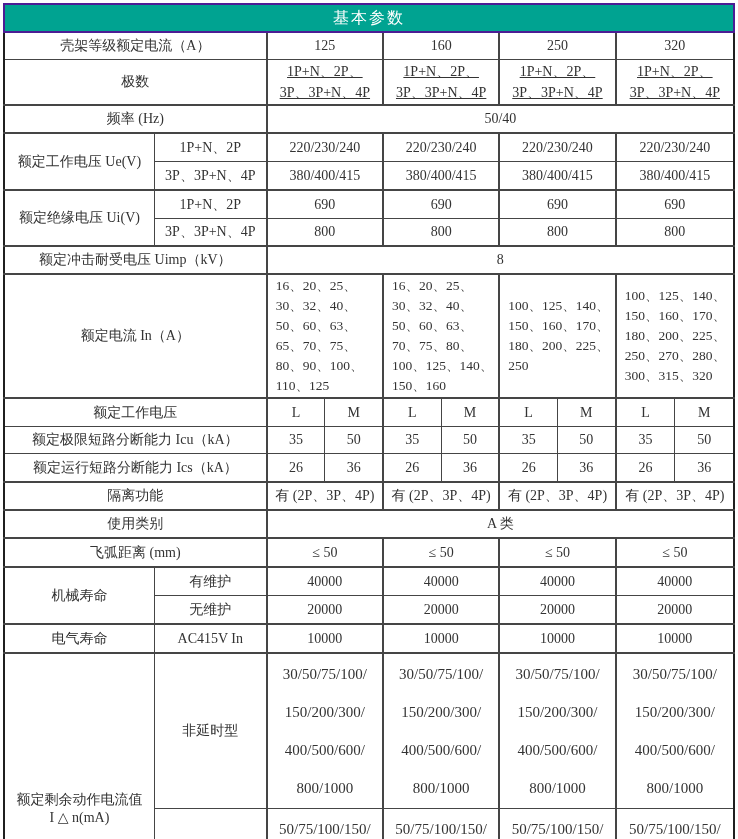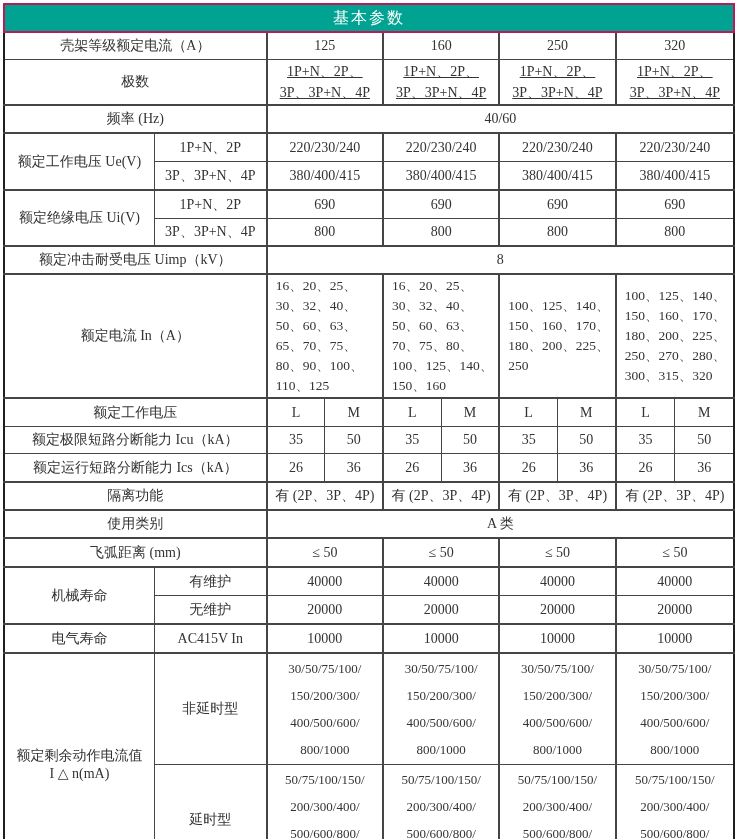--- a/index.html
+++ b/index.html
@@ -22,26 +22,26 @@
     padding:1px 2px;
     overflow:hidden;
   }
   tr.thick td{border-top-width:2px;font-family:Liberation Serif, serif;}
   td.bl2{border-left-width:2px;}
   td.hdr{
     background:#00a391;
     color:#ffffff;
     font-size:16px;
     letter-spacing:2px;
-    border:2px solid #be185d;
+    border:2px solid #4c1d95;
   }
   td.pre{white-space:pre-line;}
   td.left{text-align:left;padding-left:8px;line-height:20px;font-size:13.5px;}
   td.poles{line-height:21px;text-decoration:underline;}
-  td.rcd{line-height:27px;font-size:13px;}
+  td.rcd{line-height:38px;font-size:15px;}
   tr.h26 td{height:24px;}
   tr.h27 td{height:25px;}
   tr.h43 td{height:41px;}
   tr.h120 td{height:118px;}
   tr.h104 td{height:102px;}
 </style>
 </head>
 <body>
 
 <table>
@@ -78,21 +78,21 @@
     <td colspan="2" class="bl2 pre poles">1P+N、2P、
 3P、3P+N、4P</td>
     <td colspan="2" class="bl2 pre poles">1P+N、2P、
 3P、3P+N、4P</td>
     <td colspan="2" class="bl2 pre poles">1P+N、2P、
 3P、3P+N、4P</td>
   </tr>
 
   <tr class="h26 thick">
     <td colspan="2">频率 (Hz)</td>
-    <td colspan="8" class="bl2">40/60</td>
+    <td colspan="8" class="bl2">50/40</td>
   </tr>
 
   <tr class="h27 thick">
     <td rowspan="2">额定工作电压 Ue(V)</td>
     <td>1P+N、2P</td>
     <td colspan="2" class="bl2">220/230/240</td>
     <td colspan="2" class="bl2">220/230/240</td>
     <td colspan="2" class="bl2">220/230/240</td>
     <td colspan="2" class="bl2">220/230/240</td>
   </tr>

